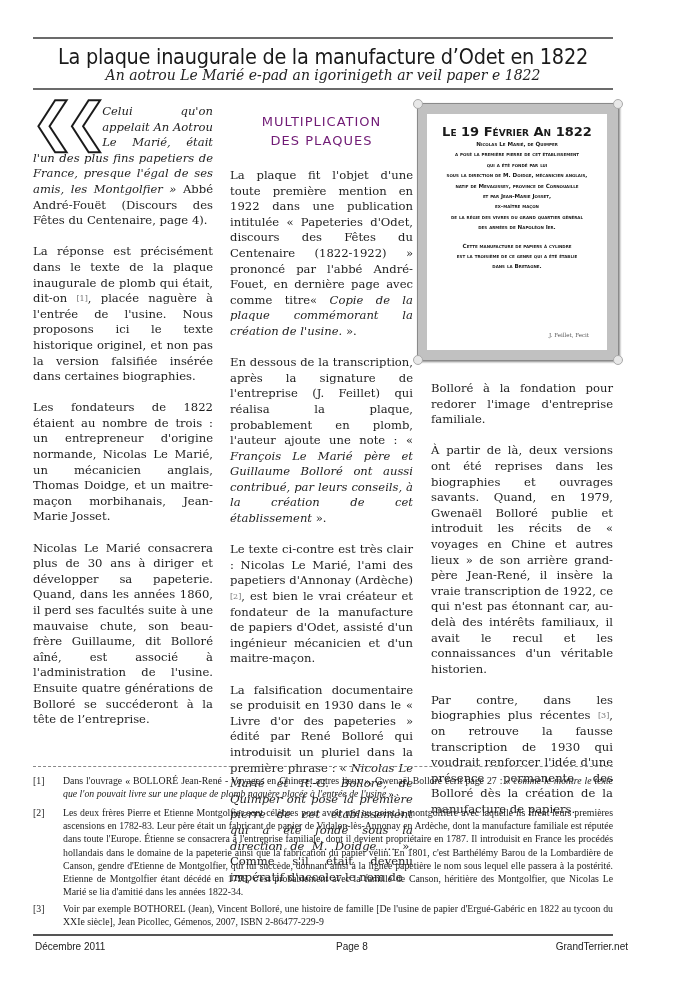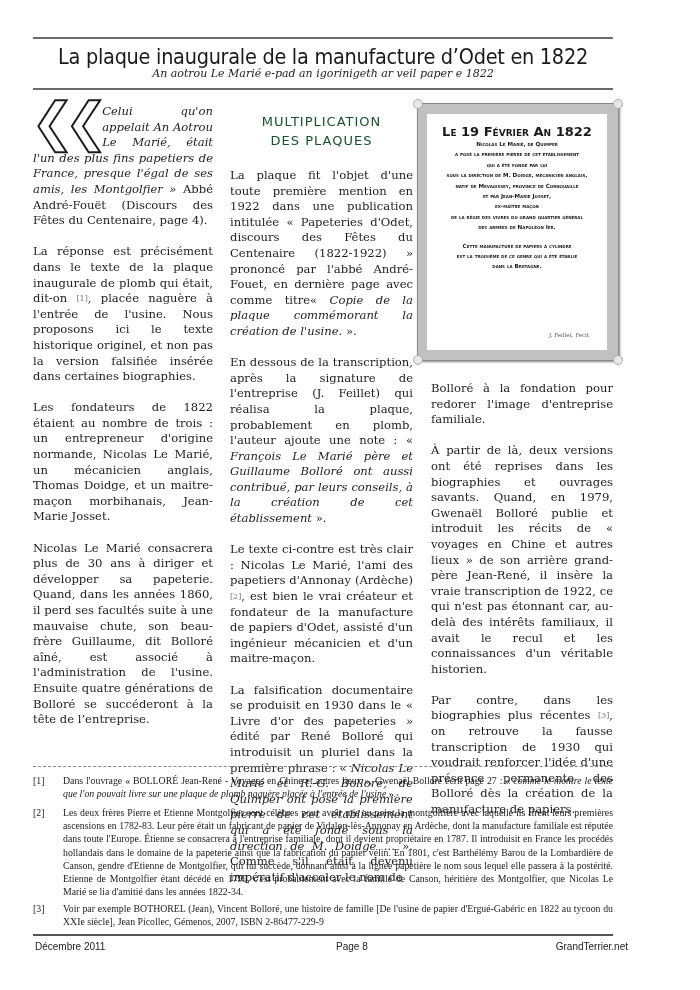--- a/index.html
+++ b/index.html
@@ -4,33 +4,33 @@
 <style>
   html, body { margin: 0; padding: 0; background: #ffffff; }
   body { width: 700px; height: 990px; position: relative; overflow: hidden;
          font-family: "DejaVu Serif", serif; color: #1d1d1d; }
   .rule { position: absolute; left: 33px; width: 580px; height: 2px; background: #6b6b6b; }
   #rule-top { top: 37px; }
   #rule-mid { top: 88px; }
   .title { position: absolute; left: 33px; width: 580px; text-align: center;
            font-family: "DejaVu Sans", sans-serif; font-weight: normal; color: #1a1a1a; }
   #main-title { top: 45px; font-size: 21px; letter-spacing: -0.3px; transform: scaleX(0.92); }
-  #sub-title { top: 67px; font-size: 11px; font-style: italic; font-family: "DejaVu Serif", serif; color: #222; }
+  #sub-title { top: 67px; font-size: 14px; font-style: italic; font-family: "DejaVu Serif", serif; color: #222; }
 
   .col { position: absolute; font-size: 11.6px; line-height: 15.6px; text-align: justify; }
   .col p { margin: 0 0 15.6px 0; }
   #col1 { left: 33px; top: 104px; width: 180px; }
   #col2 { left: 230px; top: 112px; width: 183px; }
   #col3 { left: 431px; top: 381px; width: 182px; }
   .quote-mark { float: left; font-family: "DejaVu Sans", sans-serif; font-size: 52px; line-height: 40px;
                 font-weight: bold; color: #fff; -webkit-text-stroke: 2px #1a1a1a; margin: -2px 4px 0 -2px; letter-spacing: -10px; }
   .it { font-style: italic; }
   .ref { font-size: 8px; color: #777; vertical-align: 1px; }
   .section-title { font-family: "DejaVu Sans", sans-serif; text-align: center; font-size: 13px;
-                   letter-spacing: 1px; line-height: 19px; margin: 0 0 18px 0 !important; color: #14532d; }
+                   letter-spacing: 1px; line-height: 19px; margin: 0 0 18px 0 !important; color: #701a75; }
 
   #plaque { position: absolute; left: 417px; top: 103px; width: 200px; height: 256px;
             background: #c1c1c1; border: 1px solid #8a8a8a; box-shadow: 1px 1px 2px #888; }
   .pin { position: absolute; width: 8px; height: 8px; border-radius: 50%; background: #e8e8e8; border: 1px solid #aaa; }
   #plaque-inner { position: absolute; left: 9px; top: 10px; width: 180px; height: 236px; background: #fff;
                   font-family: "DejaVu Sans", sans-serif; font-variant: small-caps; font-weight: bold;
                   font-size: 5.6px; text-align: center; color: #1a1a1a; }
   #plaque-inner .pl { line-height: 10.4px; white-space: nowrap; }
   #plaque-inner .gap { height: 8px; }
   #plaque-date { font-size: 13px; margin-top: 10px; }

